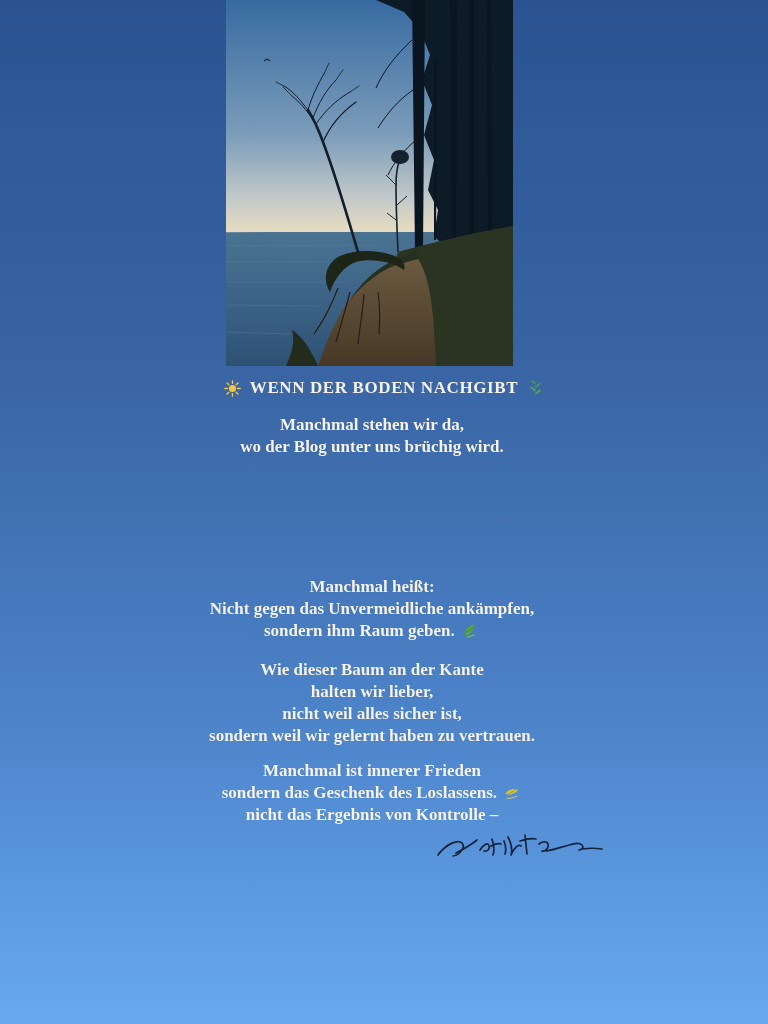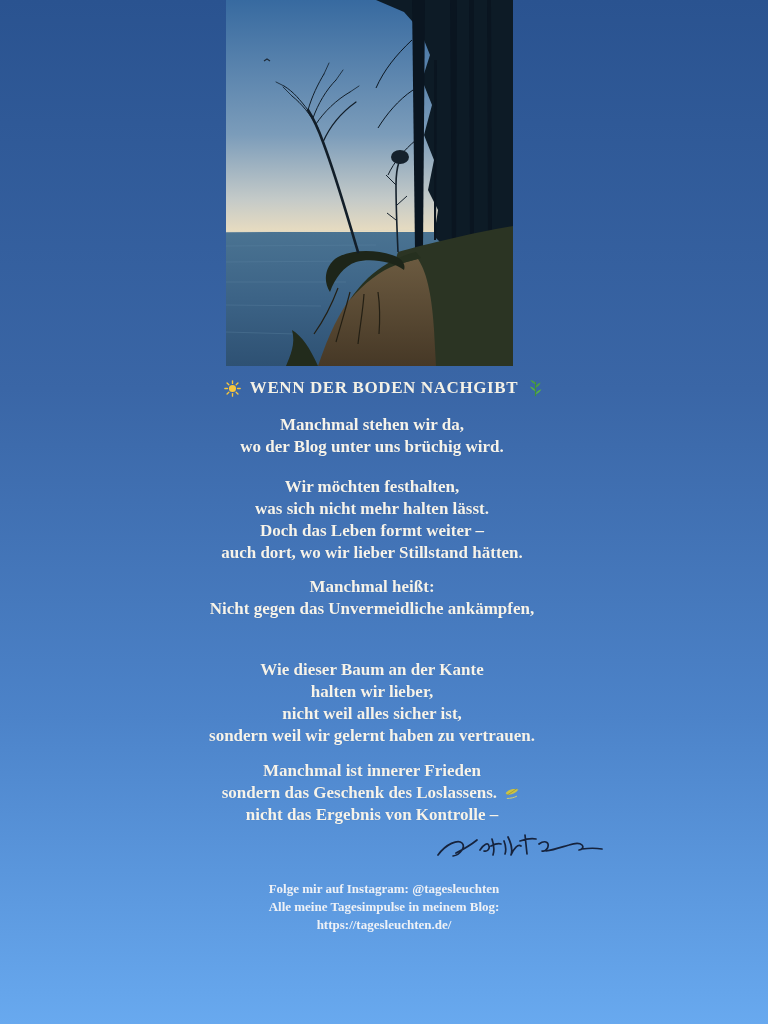--- a/index.html
+++ b/index.html
@@ -136,30 +136,32 @@
       <path d="M10,13 C7,12 5,10 3.5,7.5 C6.5,8 9,10 10,13 Z" fill="#57b047"></path>
       <path d="M10,17 C13,16 15.5,14 17,11 C13.8,11.6 11,14 10,17 Z" fill="#57b047"></path>
     </svg>
   </div>
 
   <div class="stanza s1">
     <div class="line">Manchmal stehen wir da,</div>
     <div class="line">wo der Blog unter uns brüchig wird.</div>
   </div>
 
-  <div class="stanza s2">
-    <div class="line">Wir möchten festhalten,</div>
-    <div class="line">was sich nicht mehr halten lässt.</div>
-    <div class="line">Doch das Leben formt weiter –</div>
-    <div class="line">auch dort, wo wir lieber Stillstand hätten.</div>
-  </div>
 
   <div class="stanza s3">
     <div class="line">Manchmal heißt:</div>
     <div class="line">Nicht gegen das Unvermeidliche ankämpfen,</div>
+    <div class="line">
+      <span>sondern ihm Raum geben.</span>
+      <svg class="emoji" viewBox="0 0 20 20">
+        <path d="M3,14 C5,8 10,5 17,4 C15,10 11,14 5,15 Z" fill="#58a83c" transform="rotate(-12 10 10)"></path>
+        <path d="M4,14 C8,11 12,8 16,5" stroke="#3c7f28" stroke-width="0.9" fill="none"></path>
+        <path d="M7,18 C10,17.5 13,16.5 15.5,15" stroke="#7cc14f" stroke-width="1.2" fill="none" stroke-linecap="round"></path>
+      </svg>
+    </div>
   </div>
 
   <div class="stanza s4">
     <div class="line">Wie dieser Baum an der Kante</div>
     <div class="line">halten wir lieber,</div>
     <div class="line">nicht weil alles sicher ist,</div>
     <div class="line">sondern weil wir gelernt haben zu vertrauen.</div>
   </div>
 
   <div class="stanza s5">
@@ -179,19 +181,14 @@
     <path d="M6,26 C14,15 26,10 30,14 C34,18 28,26 21,27 M24,24 C32,20 40,15 45,11
              M48,21 C52,15 56,13 57,17 C58,20 55,23 52,22
              M60,10 C62,16 62,23 61,26 M59,17 C63,15 66,14 69,15
              M72,12 C74,17 74,22 73,25 M76,8 C80,16 80,23 79,26 C82,19 86,15 89,17
              M93,6 L95,25 M88,12 C94,10 100,9 104,10
              M107,15 C111,12 115,12 116,15 C117,19 113,23 110,22
              M114,22 C122,21 130,18 137,16 C143,14 148,14 150,16 C152,18 150,21 147,21
              M150,20 C157,19 164,19 170,20" stroke="#16233d" fill="none" stroke-width="1.7" stroke-linecap="round" stroke-linejoin="round"></path>
   </svg>
 
-  <div class="footer">
-    <div class="line">Folge mir auf Instagram: @tagesleuchten</div>
-    <div class="line">Alle meine Tagesimpulse in meinem Blog:</div>
-    <div class="line url">https://tagesleuchten.de/</div>
-  </div>
 
 </div>
 
 </body></html>

